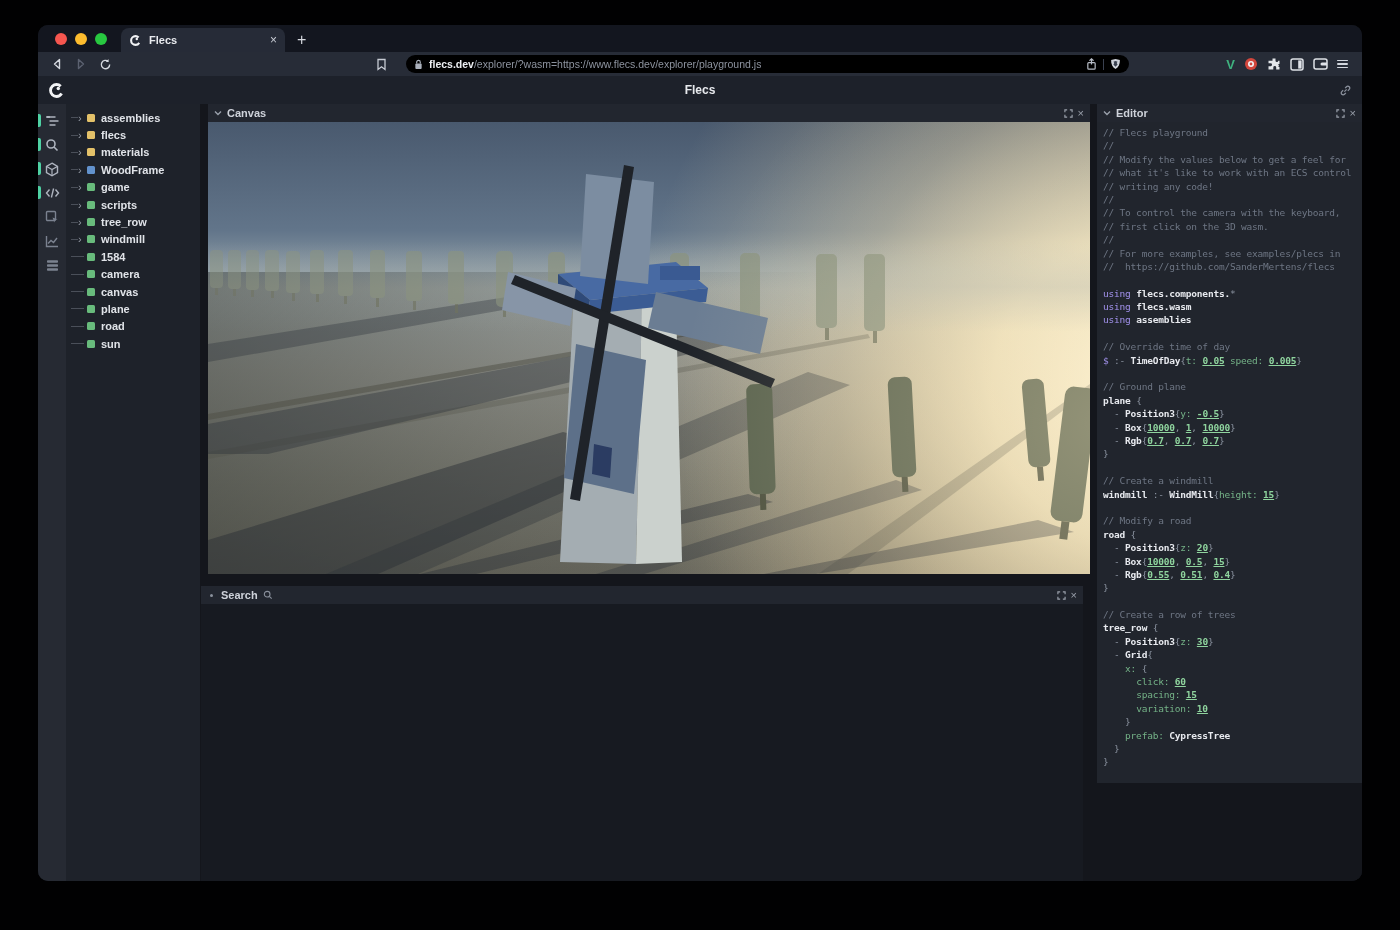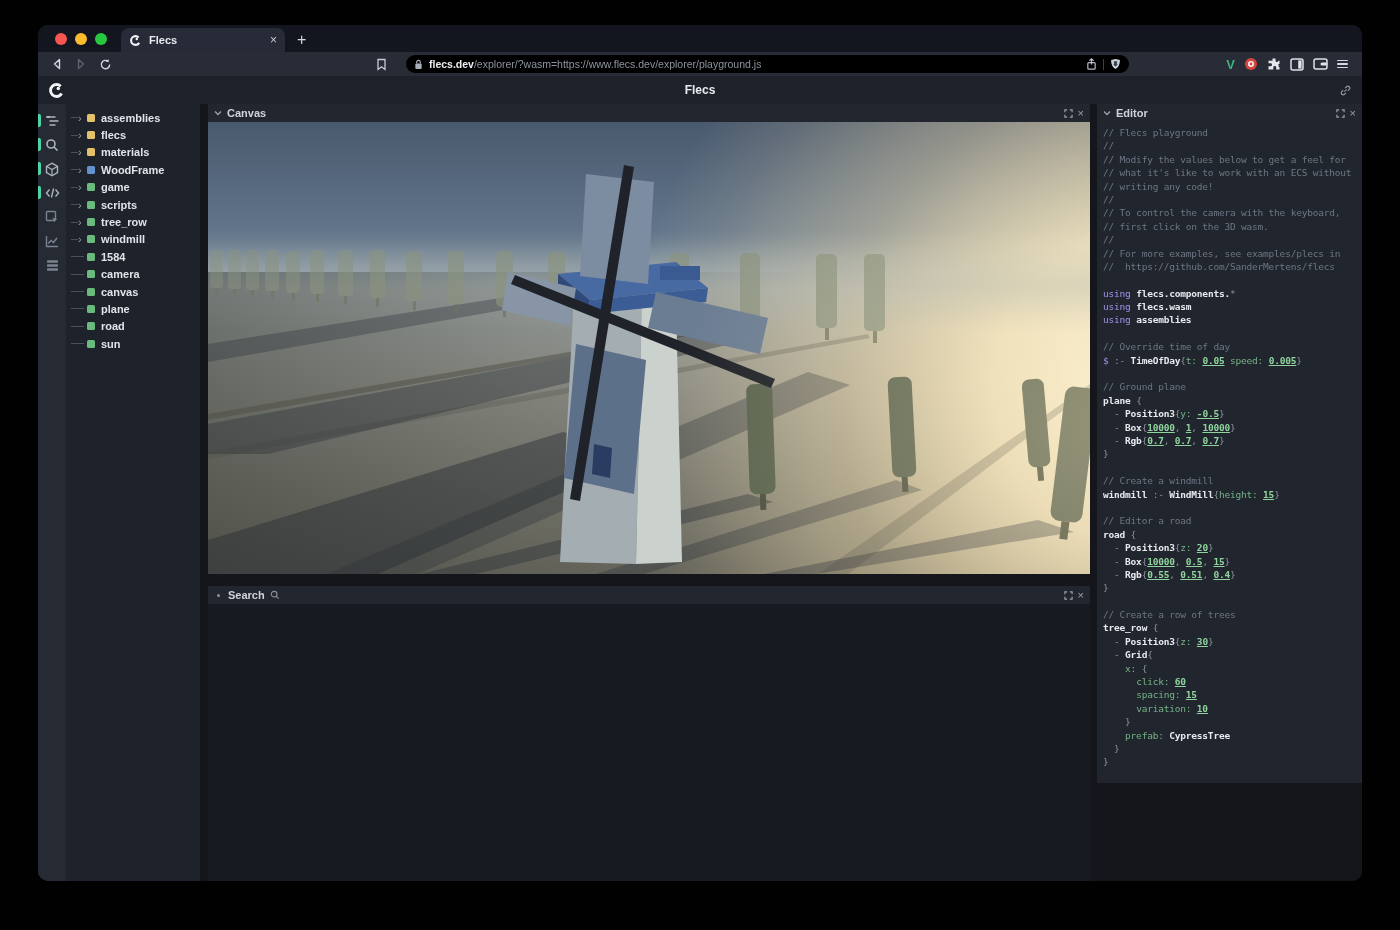--- a/index.html
+++ b/index.html
@@ -55,21 +55,21 @@
   .panel-header { height:18px; background:#22262f; display:flex; align-items:center; padding:0 6px; gap:5px; }
   .panel-title { color:#ced2da; font-size:11px; font-weight:bold; }
   .ph-spacer { flex:1; }
   .ph-x { color:#9aa0ab; font-size:11px; line-height:11px; }
   .dot-bullet { width:3px; height:3px; border-radius:50%; background:#8a909c; margin:0 3px; }
 
   .panel.canvas { left:8px; top:0; width:882px; }
   .canvas-body { position:relative; width:882px; height:452px; background:#6d7d8c; overflow:hidden; }
   .canvas-body svg { position:absolute; left:0; top:0; }
 
-  .panel.search { left:8px; top:482px; width:882px; }
+  .panel.search { left:1px; top:482px; width:882px; }
   .search-body { width:882px; height:277px; background:#171a21; }
 
   .panel.editor { left:897px; top:0; width:265px; }
   .editor-body { width:265px; height:661px; background:#21252d; padding:5px 0 0 6px; overflow:hidden; }
   .code-line { height:13.4px; font-family:"DejaVu Sans Mono", monospace; font-size:9.5px; letter-spacing:-0.2px; white-space:pre; }
   .t-c { color:#6e7684; }
   .t-k { color:#a292ec; }
   .t-i { color:#e7e9ee; font-weight:bold; }
   .t-g { color:#74b287; }
   .t-n { color:#8fd49e; font-weight:bold;text-decoration:underline; }
@@ -514,21 +514,21 @@
             <span class="ph-spacer"></span>
             <svg class="icon" width="9" height="9" viewBox="0 0 10 10">
                 <path d="M1 3.5V1h2.5M6.5 1H9v2.5M9 6.5V9H6.5M3.5 9H1V6.5" fill="none" stroke="#9aa0ab" stroke-width="1.3"></path>
               </svg>
             <span class="ph-x">×</span>
           </div>
           <div class="editor-body">
               <div class="code-line"><span class="t-c">// Flecs playground</span></div>
               <div class="code-line"><span class="t-c">//</span></div>
               <div class="code-line"><span class="t-c">// Modify the values below to get a feel for</span></div>
-              <div class="code-line"><span class="t-c">// what it's like to work with an ECS without</span></div>
+              <div class="code-line"><span class="t-c">// what it's like to work with an ECS control</span></div>
               <div class="code-line"><span class="t-c">// writing any code!</span></div>
               <div class="code-line"><span class="t-c">//</span></div>
               <div class="code-line"><span class="t-c">// To control the camera with the keyboard,</span></div>
               <div class="code-line"><span class="t-c">// first click on the 3D wasm.</span></div>
               <div class="code-line"><span class="t-c">//</span></div>
               <div class="code-line"><span class="t-c">// For more examples, see examples/plecs in</span></div>
               <div class="code-line"><span class="t-c">//  https://github.com/SanderMertens/flecs</span></div>
               <div class="code-line">&nbsp;</div>
               <div class="code-line"><span class="t-k">using </span><span class="t-i">flecs.components.</span><span class="t-p">*</span></div>
               <div class="code-line"><span class="t-k">using </span><span class="t-i">flecs.wasm</span></div>
@@ -540,21 +540,21 @@
               <div class="code-line"><span class="t-c">// Ground plane</span></div>
               <div class="code-line"><span class="t-i">plane </span><span class="t-p">{</span></div>
               <div class="code-line"><span class="t-p">  - </span><span class="t-i">Position3</span><span class="t-p">{</span><span class="t-g">y: </span><span class="t-n">-0.5</span><span class="t-p">}</span></div>
               <div class="code-line"><span class="t-p">  - </span><span class="t-i">Box</span><span class="t-p">{</span><span class="t-n">10000</span><span class="t-p">, </span><span class="t-n">1</span><span class="t-p">, </span><span class="t-n">10000</span><span class="t-p">}</span></div>
               <div class="code-line"><span class="t-p">  - </span><span class="t-i">Rgb</span><span class="t-p">{</span><span class="t-n">0.7</span><span class="t-p">, </span><span class="t-n">0.7</span><span class="t-p">, </span><span class="t-n">0.7</span><span class="t-p">}</span></div>
               <div class="code-line"><span class="t-p">}</span></div>
               <div class="code-line">&nbsp;</div>
               <div class="code-line"><span class="t-c">// Create a windmill</span></div>
               <div class="code-line"><span class="t-i">windmill </span><span class="t-p">:- </span><span class="t-i">WindMill</span><span class="t-p">{</span><span class="t-g">height: </span><span class="t-n">15</span><span class="t-p">}</span></div>
               <div class="code-line">&nbsp;</div>
-              <div class="code-line"><span class="t-c">// Editor a road</span></div>
+              <div class="code-line"><span class="t-c">// Modify a road</span></div>
               <div class="code-line"><span class="t-i">road </span><span class="t-p">{</span></div>
               <div class="code-line"><span class="t-p">  - </span><span class="t-i">Position3</span><span class="t-p">{</span><span class="t-g">z: </span><span class="t-n">20</span><span class="t-p">}</span></div>
               <div class="code-line"><span class="t-p">  - </span><span class="t-i">Box</span><span class="t-p">{</span><span class="t-n">10000</span><span class="t-p">, </span><span class="t-n">0.5</span><span class="t-p">, </span><span class="t-n">15</span><span class="t-p">}</span></div>
               <div class="code-line"><span class="t-p">  - </span><span class="t-i">Rgb</span><span class="t-p">{</span><span class="t-n">0.55</span><span class="t-p">, </span><span class="t-n">0.51</span><span class="t-p">, </span><span class="t-n">0.4</span><span class="t-p">}</span></div>
               <div class="code-line"><span class="t-p">}</span></div>
               <div class="code-line">&nbsp;</div>
               <div class="code-line"><span class="t-c">// Create a row of trees</span></div>
               <div class="code-line"><span class="t-i">tree_row </span><span class="t-p">{</span></div>
               <div class="code-line"><span class="t-p">  - </span><span class="t-i">Position3</span><span class="t-p">{</span><span class="t-g">z: </span><span class="t-n">30</span><span class="t-p">}</span></div>
               <div class="code-line"><span class="t-p">  - </span><span class="t-i">Grid</span><span class="t-p">{</span></div>

